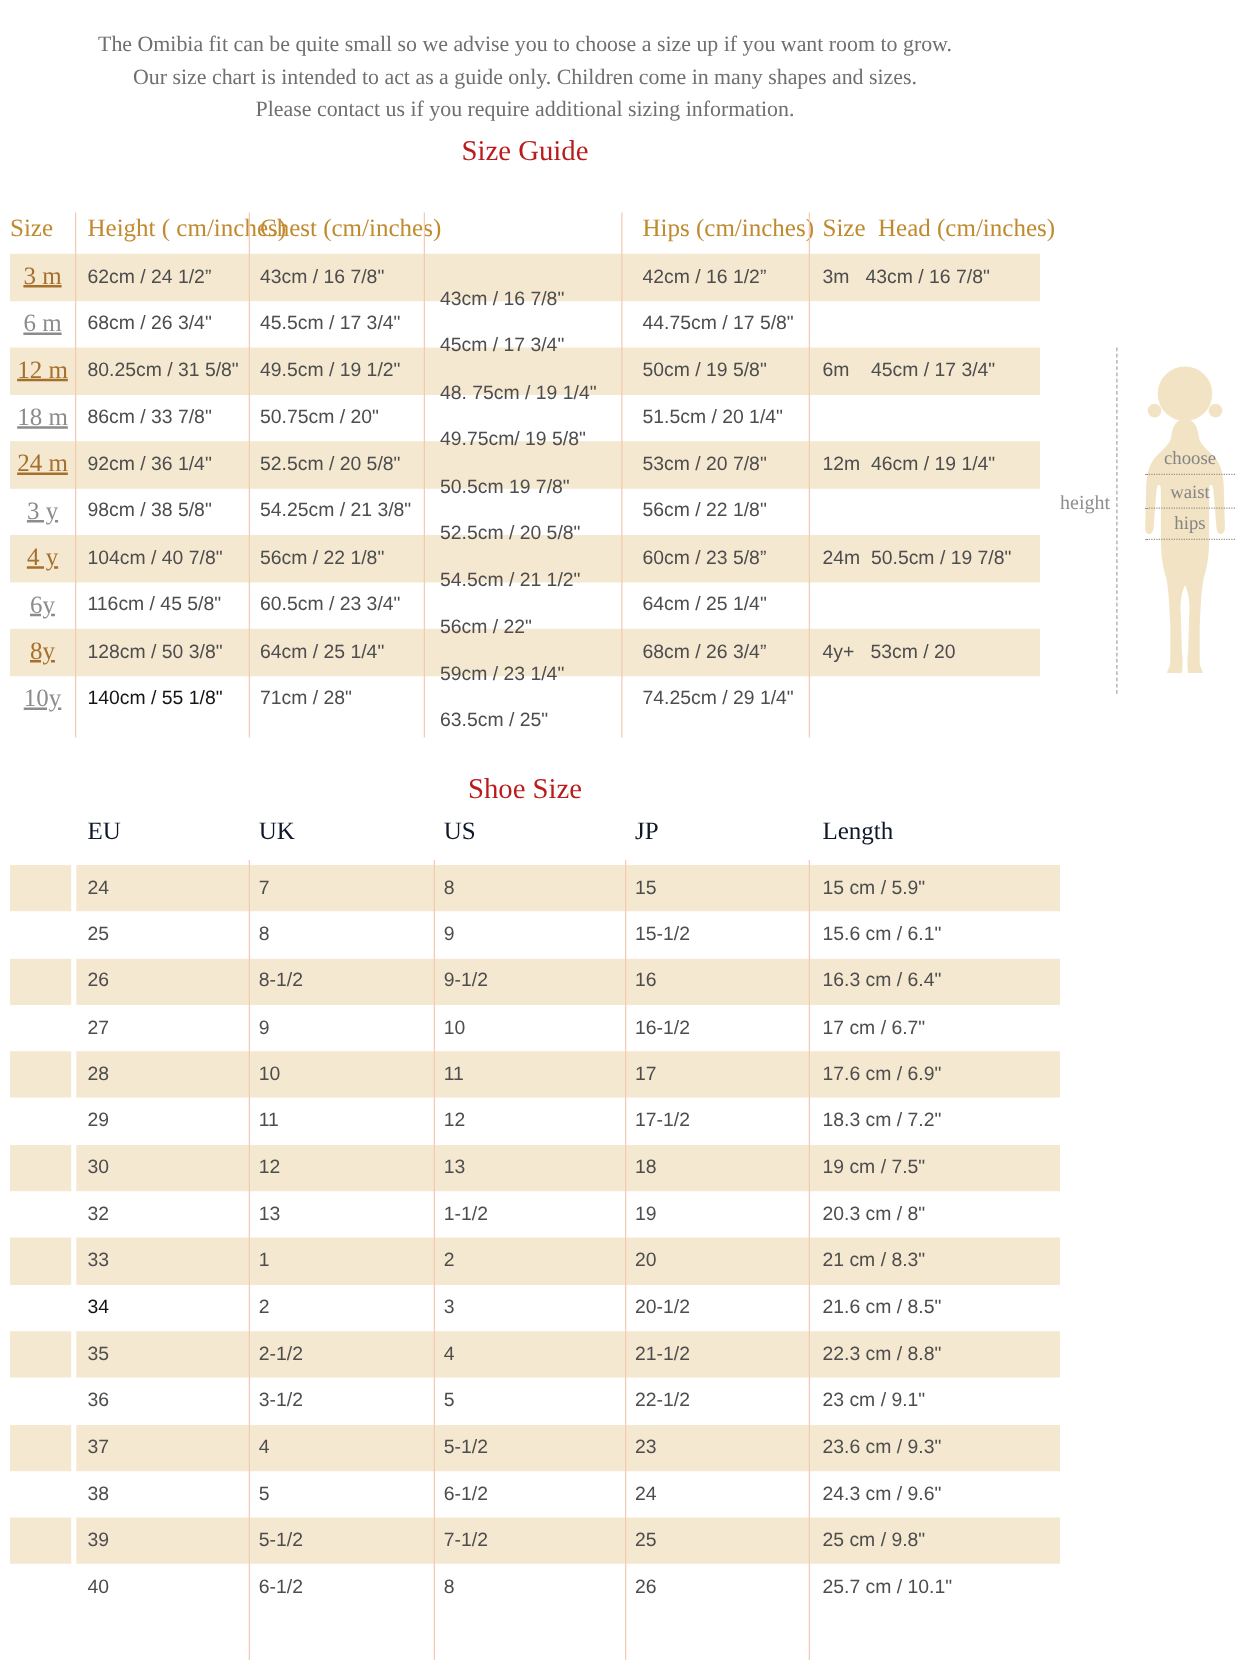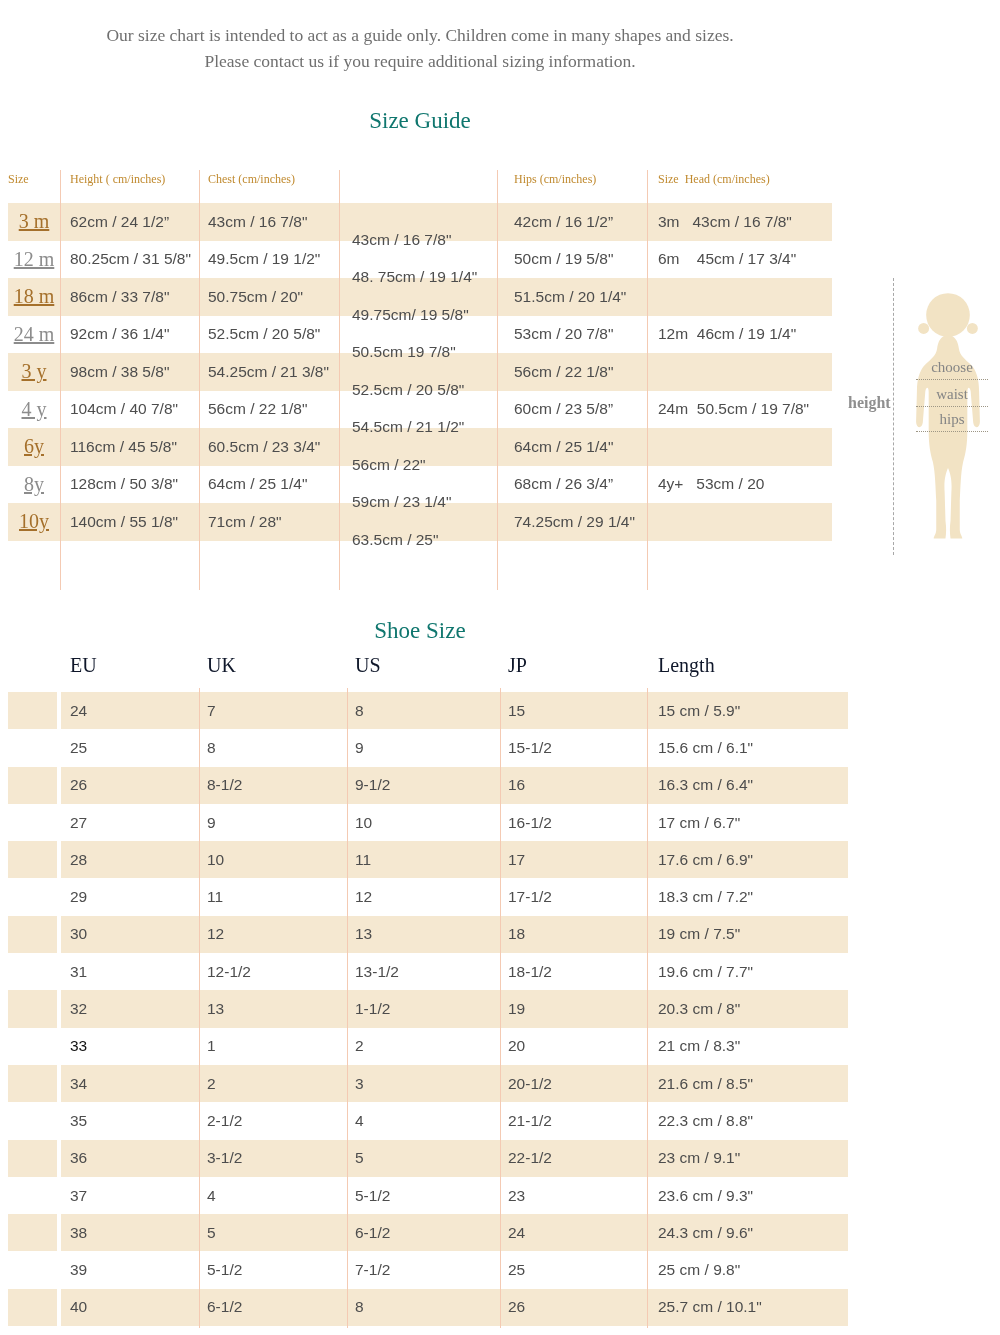--- a/index.html
+++ b/index.html
@@ -3,28 +3,28 @@
 <meta charset="utf-8">
 <style>
   html,body{margin:0;padding:0;background:#fff;}
   body{width:1000px;height:1335px;position:relative;overflow:hidden;
        font-family:"Liberation Sans",sans-serif;-webkit-font-smoothing:antialiased;}
 
   
   .intro{position:absolute;top:22px;left:0;width:840px;text-align:center;
          font-family:"Liberation Serif",serif;color:#6f6f6f;font-size:17.5px;line-height:26px;}
   .section-title{position:absolute;left:0;width:840px;text-align:center;
-         font-family:"Liberation Serif",serif;color:#0f766e;font-size:23px;}
+         font-family:"Liberation Serif",serif;color:#b91c1c;font-size:23px;}
   #sg-title{top:108px;}
   #shoe-title{top:618px;}
 
   
   .sg-grid{display:grid;grid-template-columns:52px 139px 140px 158px 150px 185px;}
   #sg-header{position:absolute;left:8px;top:170px;width:824px;
-             font-family:"Liberation Serif",serif;color:#c08a2f;font-size:12px;white-space:pre;}
+             font-family:"Liberation Serif",serif;color:#c08a2f;font-size:20px;white-space:pre;}
   #sg-header .hc{padding-top:2px;}
   #sg-rows{position:absolute;left:8px;top:203px;width:824px;}
   #sg-rows .r{display:grid;grid-template-columns:52px 139px 140px 158px 150px 185px;
               height:37.5px;align-items:center;}
   #sg-rows .r:nth-child(odd){background:#f5e8d1;}
   .c{color:#4d4d4d;font-size:15.5px;white-space:pre;overflow:hidden;}
   #sg-rows .c0{font-family:"Liberation Serif",serif;text-align:center;font-size:20px;text-decoration:underline;}
   #sg-rows .r:nth-child(odd) .c0{color:#a5702b;}
   #sg-rows .r:nth-child(even) .c0{color:#8c8c8c;}
   #sg-header .h1,#sg-rows .c1{padding-left:10px;}
@@ -49,33 +49,34 @@
   #shoe-header .h4,#shoe-rows .c4{padding-left:8px;}
   #shoe-header .h5,#shoe-rows .c5{padding-left:11px;}
   #shoe-rows .r:nth-child(10) .c1{color:#111;}
   .shoe-sep{position:absolute;top:688px;height:640px;width:1px;background:#f4cab3;}
   #shoe-gap{position:absolute;left:57px;top:692px;width:4px;height:634px;background:#fff;}
 
   
   #height-line{position:absolute;left:893px;top:278px;height:277px;width:0;
                border-left:1px dashed #a8a8a8;}
   #height-label{position:absolute;left:848px;top:394px;font-family:"Liberation Serif",serif;
-                color:#8f8f8f;font-size:16px;font-weight:bold;}
+                color:#8f8f8f;font-size:16px;}
   .fig-label{position:absolute;left:916px;width:72px;text-align:center;
              font-family:"Liberation Serif",serif;color:#858585;font-size:15px;
              border-bottom:1px dotted #9d9685;padding-bottom:3px;}
   #lbl-chest{top:359px;}
   #lbl-waist{top:386px;}
   #lbl-hips{top:411px;}
   #silhouette{position:absolute;left:906px;top:282px;}
 </style>
 </head>
 <body>
 
 <div class="intro">
+  <div>The Omibia fit can be quite small so we advise you to choose a size up if you want room to grow.</div>
   <div>Our size chart is intended to act as a guide only. Children come in many shapes and sizes.</div>
   <div>Please contact us if you require additional sizing information.</div>
 </div>
 
 <div class="section-title" id="sg-title">Size Guide</div>
 
 <div class="sg-grid" id="sg-header">
   <div class="hc h0">Size</div>
   <div class="hc h1">Height ( cm/inches)</div>
   <div class="hc h2">Chest (cm/inches)</div>
@@ -85,20 +86,28 @@
 </div>
 
 <div id="sg-rows">
     <div class="r">
       <div class="c c0">3 m</div>
       <div class="c c1">62cm / 24 1/2”</div>
       <div class="c c2">43cm / 16 7/8"</div>
       <div class="c c3">43cm / 16 7/8"</div>
       <div class="c c4">42cm / 16 1/2”</div>
       <div class="c c5">3m   43cm / 16 7/8"</div>
+    </div>
+    <div class="r">
+      <div class="c c0">6 m</div>
+      <div class="c c1">68cm / 26 3/4"</div>
+      <div class="c c2">45.5cm / 17 3/4"</div>
+      <div class="c c3">45cm / 17 3/4"</div>
+      <div class="c c4">44.75cm / 17 5/8"</div>
+      <div class="c c5"></div>
     </div>
     <div class="r">
       <div class="c c0">12 m</div>
       <div class="c c1">80.25cm / 31 5/8"</div>
       <div class="c c2">49.5cm / 19 1/2"</div>
       <div class="c c3">48. 75cm / 19 1/4"</div>
       <div class="c c4">50cm / 19 5/8"</div>
       <div class="c c5">6m    45cm / 17 3/4"</div>
     </div>
     <div class="r">
@@ -249,28 +258,20 @@
     <div class="r">
       <div class="c c0"></div>
       <div class="c c1">30</div>
       <div class="c c2">12</div>
       <div class="c c3">13</div>
       <div class="c c4">18</div>
       <div class="c c5">19 cm / 7.5"</div>
     </div>
     <div class="r">
       <div class="c c0"></div>
-      <div class="c c1">31</div>
-      <div class="c c2">12-1/2</div>
-      <div class="c c3">13-1/2</div>
-      <div class="c c4">18-1/2</div>
-      <div class="c c5">19.6 cm / 7.7"</div>
-    </div>
-    <div class="r">
-      <div class="c c0"></div>
       <div class="c c1">32</div>
       <div class="c c2">13</div>
       <div class="c c3">1-1/2</div>
       <div class="c c4">19</div>
       <div class="c c5">20.3 cm / 8"</div>
     </div>
     <div class="r">
       <div class="c c0"></div>
       <div class="c c1">33</div>
       <div class="c c2">1</div>

